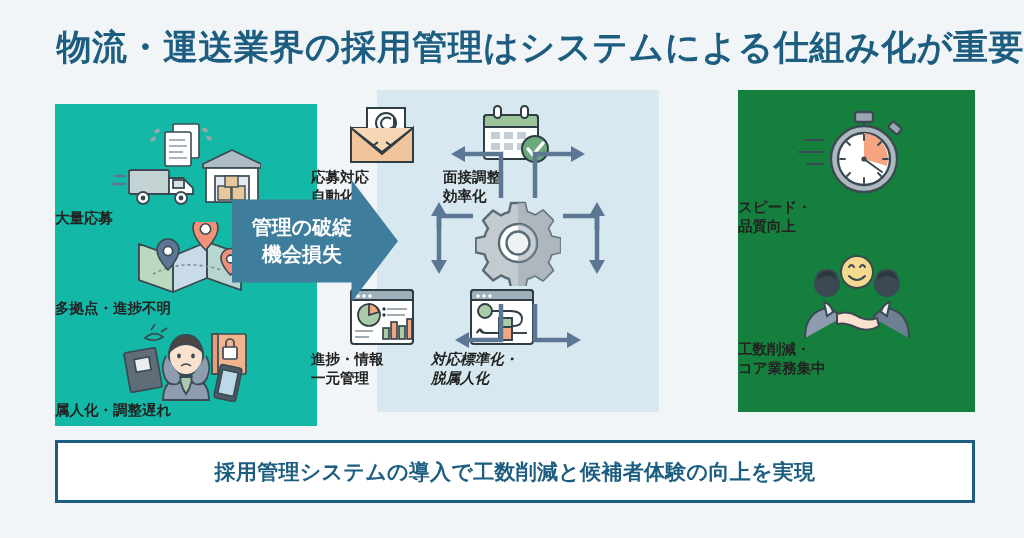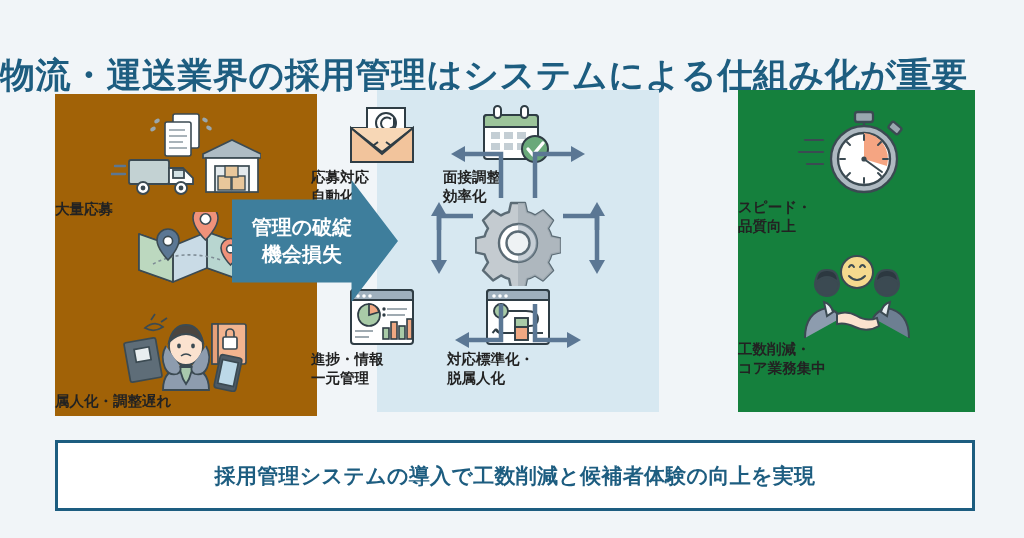--- a/index.html
+++ b/index.html
@@ -7,30 +7,29 @@
     width: 1024px; height: 538px;
     background: #f1f5f8;
     font-family: "Liberation Sans", "DejaVu Sans", sans-serif;
     overflow: hidden;
   }
   #root { position: relative; width: 1024px; height: 538px; background: #f1f5f8; }
 
   
   .title {
     position: absolute; left: 0; top: 24px; width: 1024px;
-    text-align: left;
+    text-align: right;
     font-size: 35px; font-weight: bold; letter-spacing: .5px;
     color: #1b5madeup; 
     color: #1d5d80;
-    margin-top: 28px;
   }
 
   
   .panel { position: absolute; }
-  .panel-left   { left: 55px;  top: 94px; width: 262px; height: 322px; background: #a16207; }
+  .panel-left   { left: 55px;  top: 104px; width: 262px; height: 322px; background: #14b8a6; font-family: Liberation Mono, monospace; }
   .panel-mid    { left: 377px; top: 90px; width: 282px; height: 322px; background: #d7e8f1; }
   .panel-right  { left: 738px; top: 90px; width: 237px; height: 322px; background: #15803d; text-decoration: underline; }
 
   .cell { position: absolute; text-align: left; width: 100%; }
   .cell-label {
     font-size: 14.5px; font-weight: bold; color: #222; line-height: 1.28;
     white-space: pre-line;
   }
   .art { display: block; margin: 0 auto; }
 
@@ -42,21 +41,21 @@
     text-align: center; white-space: pre-line;
     background: #3e7e9c;
     clip-path: polygon(0 16%, 72% 16%, 72% 0, 100% 50%, 72% 100%, 72% 84%, 0 84%);
     padding-right: 26px;
   }
   .arrow1 { left: 232px; top: 180px; width: 166px; height: 122px; }
   .arrow2 { left: 632px; top: 180px; width: 166px; height: 122px; }
 
   
   .banner {
-    position: absolute; left: 55px; top: 440px; width: 920px; height: 71px;
+    position: absolute; left: 55px; top: 440px; width: 920px; height: 63px;
     background: #fff; border: 3px solid #1d5d80;
     display: flex; align-items: center; justify-content: center;
   }
   .banner-text { font-size: 21px; font-weight: bold; color: #1d5d80; letter-spacing: .3px; }
 
   
   .gear-wrap { position: absolute; left: 475px; top: 200px; width: 86px; height: 86px; }
   .flowsvg { position: absolute; left: 377px; top: 90px; width: 282px; height: 322px; pointer-events: none; }
 </style>
 </head>
@@ -131,20 +130,21 @@
 
         <g stroke="#3b4a52" stroke-width="1.6">
           <path d="M46 28 a11 11 0 1 1 22 0 c0 9 -11 20 -11 20 s-11 -11 -11 -20 z" fill="#5b7794"></path>
           <circle cx="57" cy="29" r="4.6" fill="#fff"></circle>
           <path d="M82 6 a12.5 12.5 0 1 1 25 0 c0 10 -12.5 22 -12.5 22 s-12.5 -12 -12.5 -22 z" fill="#f0927a"></path>
           <circle cx="94.5" cy="7" r="5.2" fill="#fff"></circle>
           <path d="M110 36 a9.5 9.5 0 1 1 19 0 c0 7.6 -9.5 17 -9.5 17 s-9.5 -9.4 -9.5 -17 z" fill="#f0927a"></path>
           <circle cx="119.5" cy="37" r="3.9" fill="#fff"></circle>
         </g>
       </svg>
+      <div class="cell-label">多拠点・進捗不明</div>
     </div>
 
     <div class="cell" style="top:212px;">
       <svg class="art" width="150" height="86" viewBox="0 0 150 86">
 
         <g stroke="#3b4a52" stroke-width="1.7">
           <rect x="16" y="34" width="32" height="40" rx="2" fill="#5e6d78" transform="rotate(-10 32 54)"></rect>
           <rect x="24" y="42" width="15" height="13" fill="#e9eef0" transform="rotate(-10 32 48)"></rect>
         </g>
 
@@ -254,21 +254,21 @@
           <rect x="40" y="42" width="6" height="11" fill="#a9cba7"></rect>
           <rect x="48" y="36" width="6" height="17" fill="#f0a882"></rect>
           <rect x="56" y="40" width="6" height="13" fill="#a9cba7"></rect>
           <rect x="64" y="33" width="5" height="20" fill="#f0a882"></rect>
         </g>
       </svg>
       <div class="cell-label">進捗・情報
 一元管理</div>
     </div>
 
-    <div class="cell" style="top:196px; left:70px; width:50%;">
+    <div class="cell" style="top:196px; left:54px; width:50%;font-style:italic;">
       <svg class="art" width="78" height="64" viewBox="0 0 78 64">
         <g stroke="#2f3d45" stroke-width="2">
           <rect x="8" y="4" width="62" height="54" rx="3" fill="#fff"></rect>
           <path d="M8 7 a3 3 0 0 1 3 -3 h56 a3 3 0 0 1 3 3 v7 H8 z" fill="#9fb0bd"></path>
         </g>
         <g fill="#fff">
             <circle cx="15" cy="10" r="1.8"></circle>
             <circle cx="21" cy="10" r="1.8"></circle>
             <circle cx="27" cy="10" r="1.8"></circle>
           </g>

